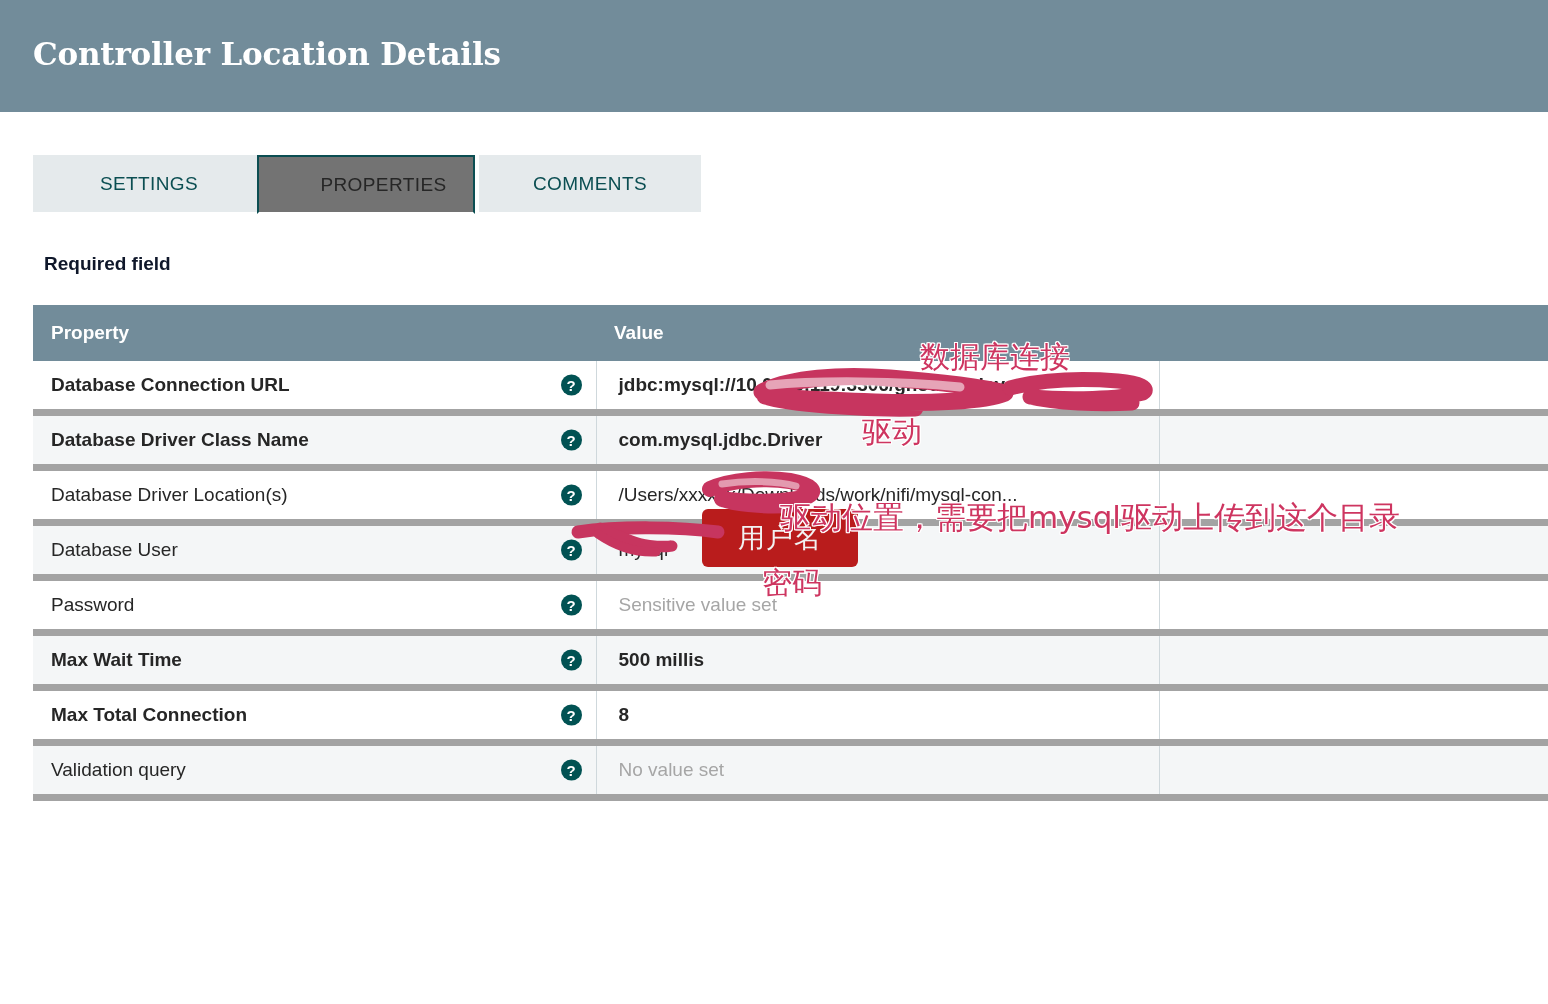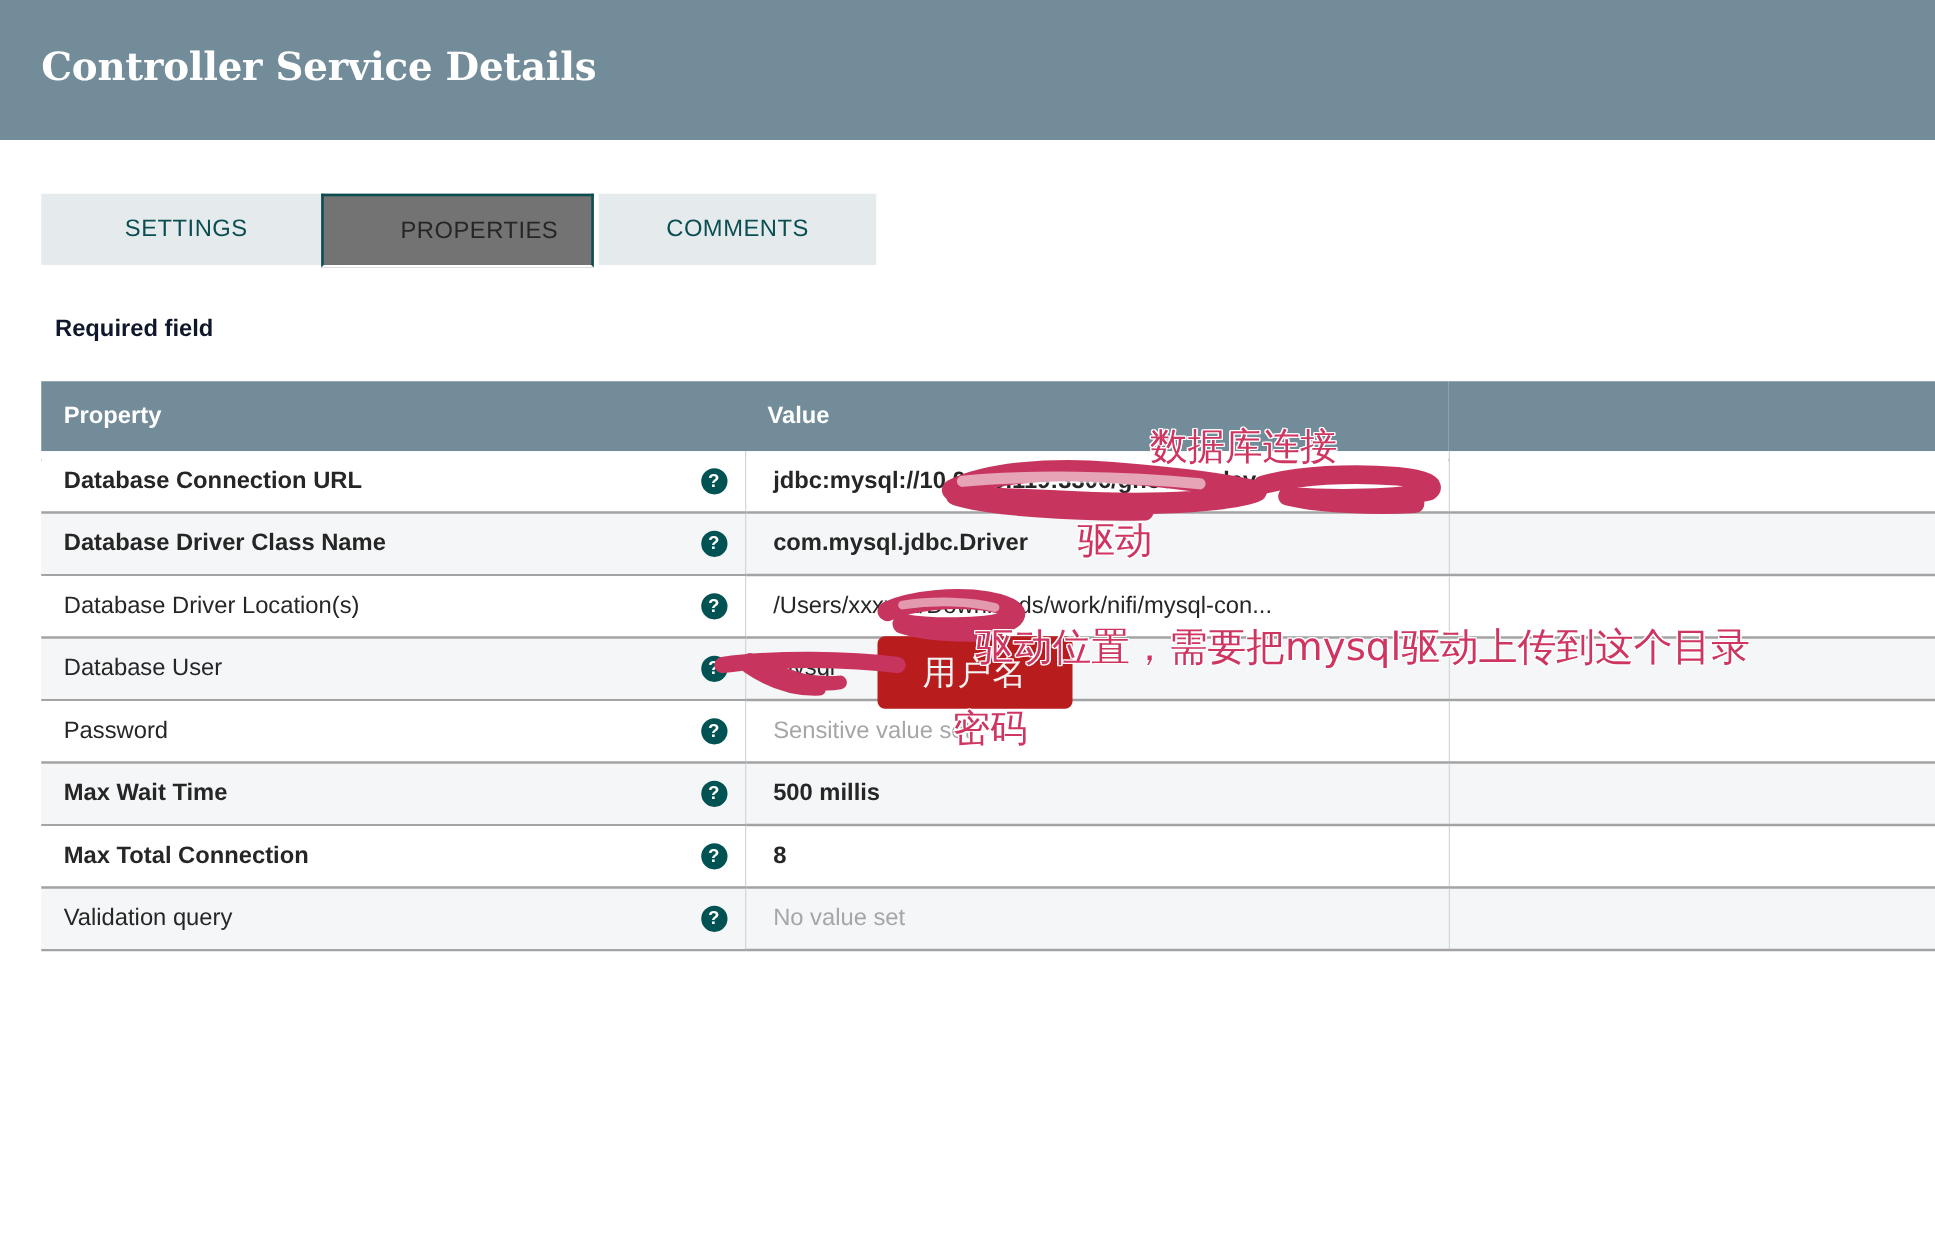--- a/index.html
+++ b/index.html
@@ -105,21 +105,21 @@
     font-weight: bold;
     text-align: left;
     height: 56px;
     padding: 0 0 0 18px;
     border: none;
   }
   #property-table td {
     height: 48px;
     font-size: 19px;
     color: #262626;
-    border-bottom: 2px solid #a3a3a3;
+    border-bottom: 7px solid #a3a3a3;
     padding: 0;
     vertical-align: middle;
     overflow: hidden;
     white-space: nowrap;
   }
   #property-table tr.row-alt td { background: #f4f6f7; }
   #property-table tr.row-plain td { background: #ffffff; }
 
   td.col-prop {
     position: relative;
@@ -200,21 +200,21 @@
   }
   #annot-db-conn { left: 920px; top: 337px; font-size: 30px; }
   #annot-driver  { left: 862px; top: 412px; font-size: 30px; }
   #annot-driver-loc { left: 780px; top: 497px; font-size: 31px; }
   #annot-password { left: 762px; top: 563px; font-size: 30px; }
 </style>
 </head>
 <body>
 
 <div id="app-header">
-  <div id="page-title">Controller Service Details</div>
+  <div id="page-title">Controller Location Details</div>
 </div>
 
 <div id="tab-strip">
   <div class="tab-underline"></div>
   <div class="tab" id="tab-0">
     <span>SETTINGS</span>
   </div>
   <div class="tab active" id="tab-1">
     <span>PROPERTIES</span>
   </div>

